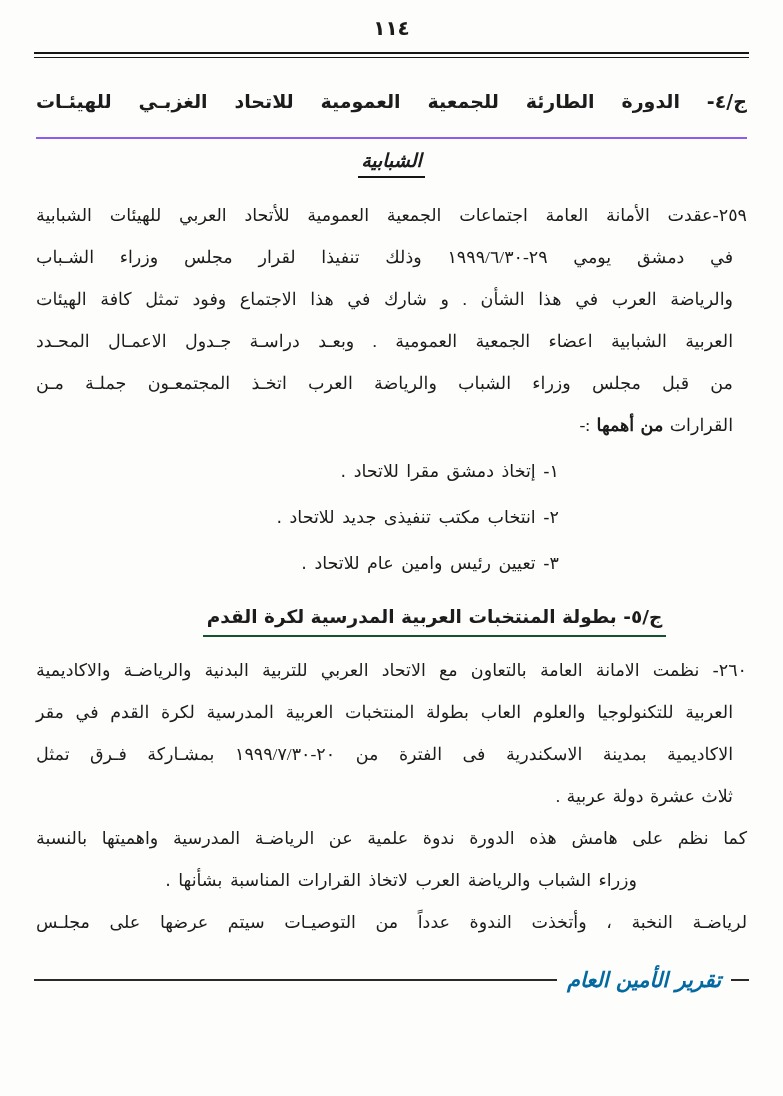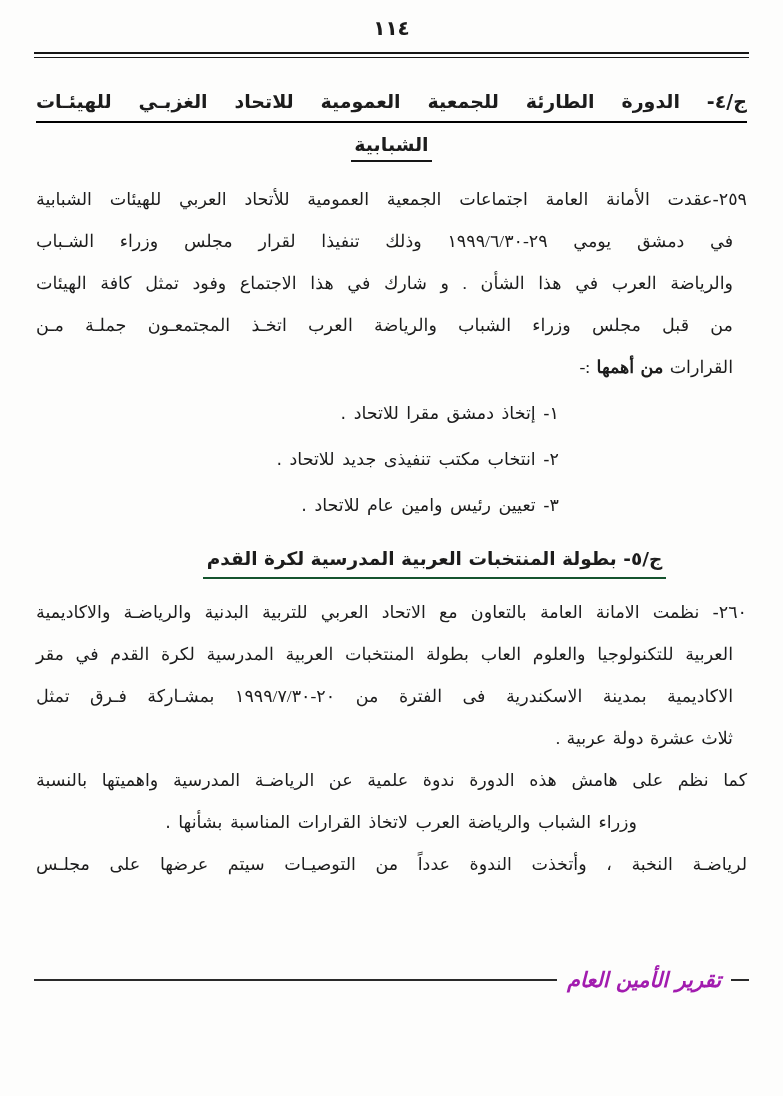--- a/index.html
+++ b/index.html
@@ -30,30 +30,31 @@
   .h1{
     margin:28px 36px 0 36px;
     font-weight:bold;
     font-size:19px;
   }
   .h1-l1{
     display:block;
     text-align:justify;
     text-align-last:justify;
     line-height:30px;
-    padding-bottom:5px;
-    border-bottom:2px solid #000000;
+    padding-bottom:21px;
+    border-bottom:2px solid #8b5cf6;
     word-spacing:3px;
   }
   .h1-l2row{ text-align:center; margin-top:9px; }
   .h1-l2{
     display:inline-block;
     border-bottom:2px solid #161616;
     padding:0 3px 4px 3px;
     line-height:24px;
+    font-style:italic;
   }
   .para{
     margin:16px 36px 0 36px;
     font-size:17.5px;
   }
   .line{ line-height:42px; word-spacing:2px; }
   .jus{ text-align:justify; text-align-last:justify; }
   .cont{ padding-right:14px;font-family:Liberation Serif, serif; }
   .endline{ text-align:right; }
   .bold{ font-weight:bold; }
@@ -79,21 +80,21 @@
     display:flex;
     align-items:center;
     gap:10px;
   }
   .f-dash{ width:18px; border-top:2px solid #2a2a2a; }
   .f-sig{
     font-family:"DejaVu Serif", serif;
     font-style:italic;
     font-weight:bold;
     font-size:21px;
-    color:#a21caf;
+    color:#0369a1;
     letter-spacing:1px;
     white-space:nowrap;
   }
   .f-line{ flex:1; border-top:2px solid #2a2a2a; }
 </style>
 </head>
 <body>
 
 <div class="page">
 
@@ -105,20 +106,21 @@
     <span class="h1-l1">ج/٤- الدورة الطارئة للجمعية العمومية للاتحاد الغزبـي للهيئـات</span>
     <div class="h1-l2row">
       <span class="h1-l2">الشبابية</span>
     </div>
   </div>
 
   <div class="para">
     <div class="line jus">٢٥٩-عقدت الأمانة العامة اجتماعات الجمعية العمومية للأتحاد العربي للهيئات الشبابية</div>
     <div class="line jus cont">في دمشق يومي ٢٩-١٩٩٩/٦/٣٠ وذلك تنفيذا لقرار مجلس وزراء الشـباب</div>
     <div class="line jus cont">والرياضة العرب في هذا الشأن . و شارك في هذا الاجتماع وفود تمثل كافة الهيئات</div>
+    <div class="line jus cont">العربية الشبابية اعضاء الجمعية العمومية . وبعـد دراسـة جـدول الاعمـال المحـدد</div>
     <div class="line jus cont">من قبل مجلس وزراء الشباب والرياضة العرب اتخـذ المجتمعـون جملـة مـن</div>
     <div class="line endline cont"><span>القرارات </span><span class="bold">من أهمها</span><span> :-</span></div>
   </div>
 
   <div class="list">
     <div class="line">١- إتخاذ دمشق مقرا للاتحاد .</div>
     <div class="line">٢- انتخاب مكتب تنفيذى جديد للاتحاد .</div>
     <div class="line">٣- تعيين رئيس وامين عام للاتحاد .</div>
   </div>
 

